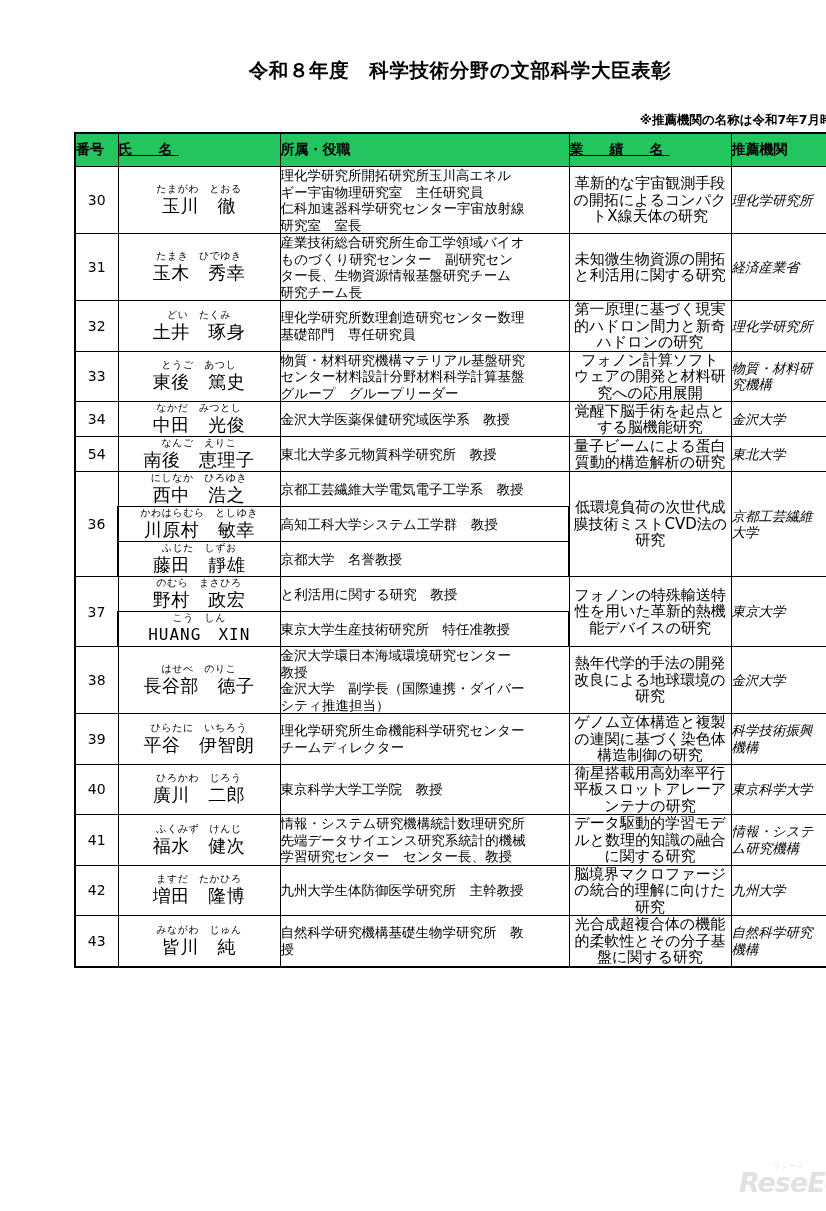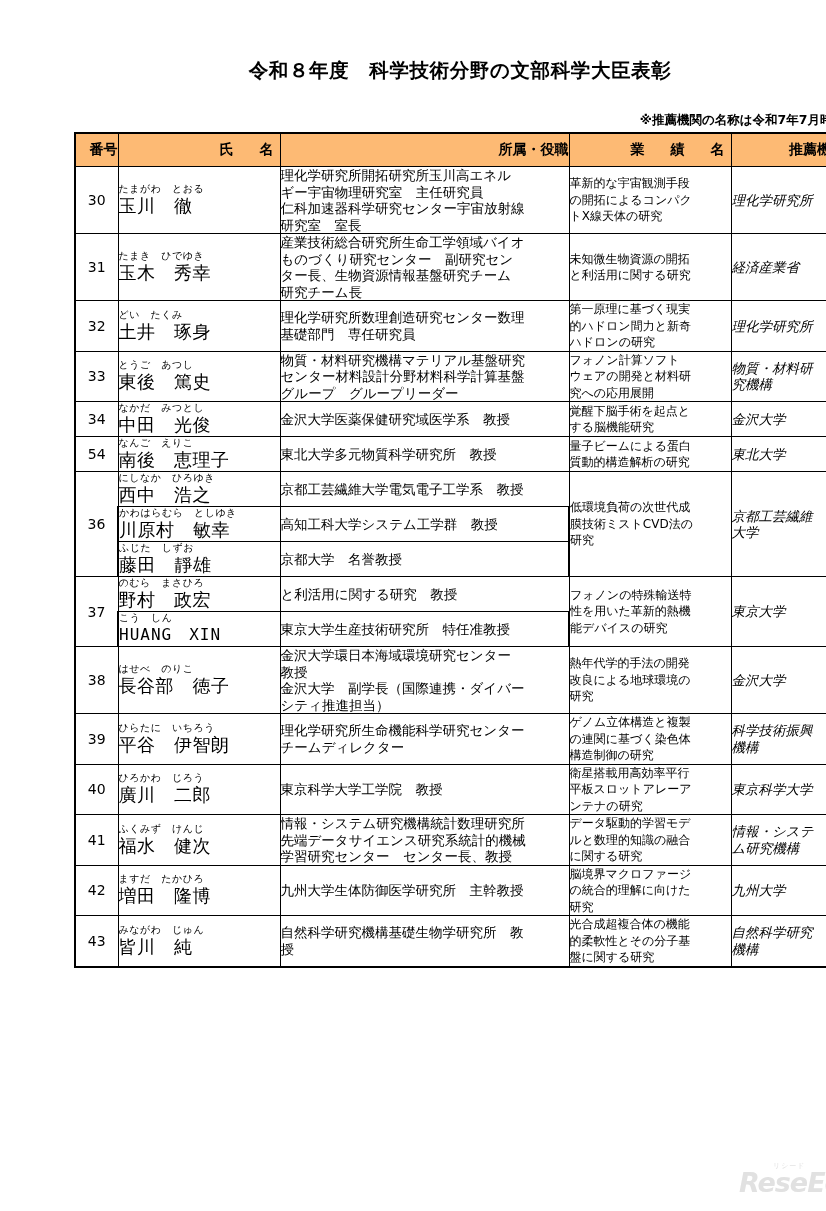--- a/index.html
+++ b/index.html
@@ -68,54 +68,54 @@
     padding: 0;
     vertical-align: middle;
   }
   
   table.awards tr > td:first-child,
   table.awards tr > th:first-child { border-left: 2px solid #000; }
   table.awards tr > td:last-child,
   table.awards tr > th:last-child { border-right: 2px solid #000; }
 
   thead th {
-    background: #fdba74;
+    background: #22c55e;
     height: 32px;
     font-size: 14px;
     font-weight: bold;
-    text-align: right;
+    text-align: left;
     border-bottom: 2px solid #000;
     border-top: 2px solid #000;
   }
-  .sp { letter-spacing: 6px; padding-left: 6px; }
+  .sp { letter-spacing: 6px; padding-left: 6px; text-decoration: underline; }
 
   td.c-num {
     text-align: center;
     font-size: 14px;
     width: 43px;
   }
   td.c-name {
     width: 162px;
     padding: 4px 2px 5px 2px;
-    text-align: left;
+    text-align: center;
   }
   td.c-affil {
     width: 289px;
     font-size: 13.5px;
     line-height: 16.5px;
     padding: 4px 5px 4px 6px;
     text-align: left;
     white-space: pre-line;
   }
   td.c-ach {
     width: 162px;
-    font-size: 12px;
+    font-size: 15px;
     line-height: 16.5px;
     padding: 4px 3px 4px 4px;
-    text-align: left;
+    text-align: center;
     white-space: pre-line;
   }
   td.c-org {
     width: 115px;
     font-size: 13.5px;
     line-height: 16.5px;
     padding: 4px 3px 4px 4px;
     text-align: left;
     white-space: pre-line;
     font-style: italic;

